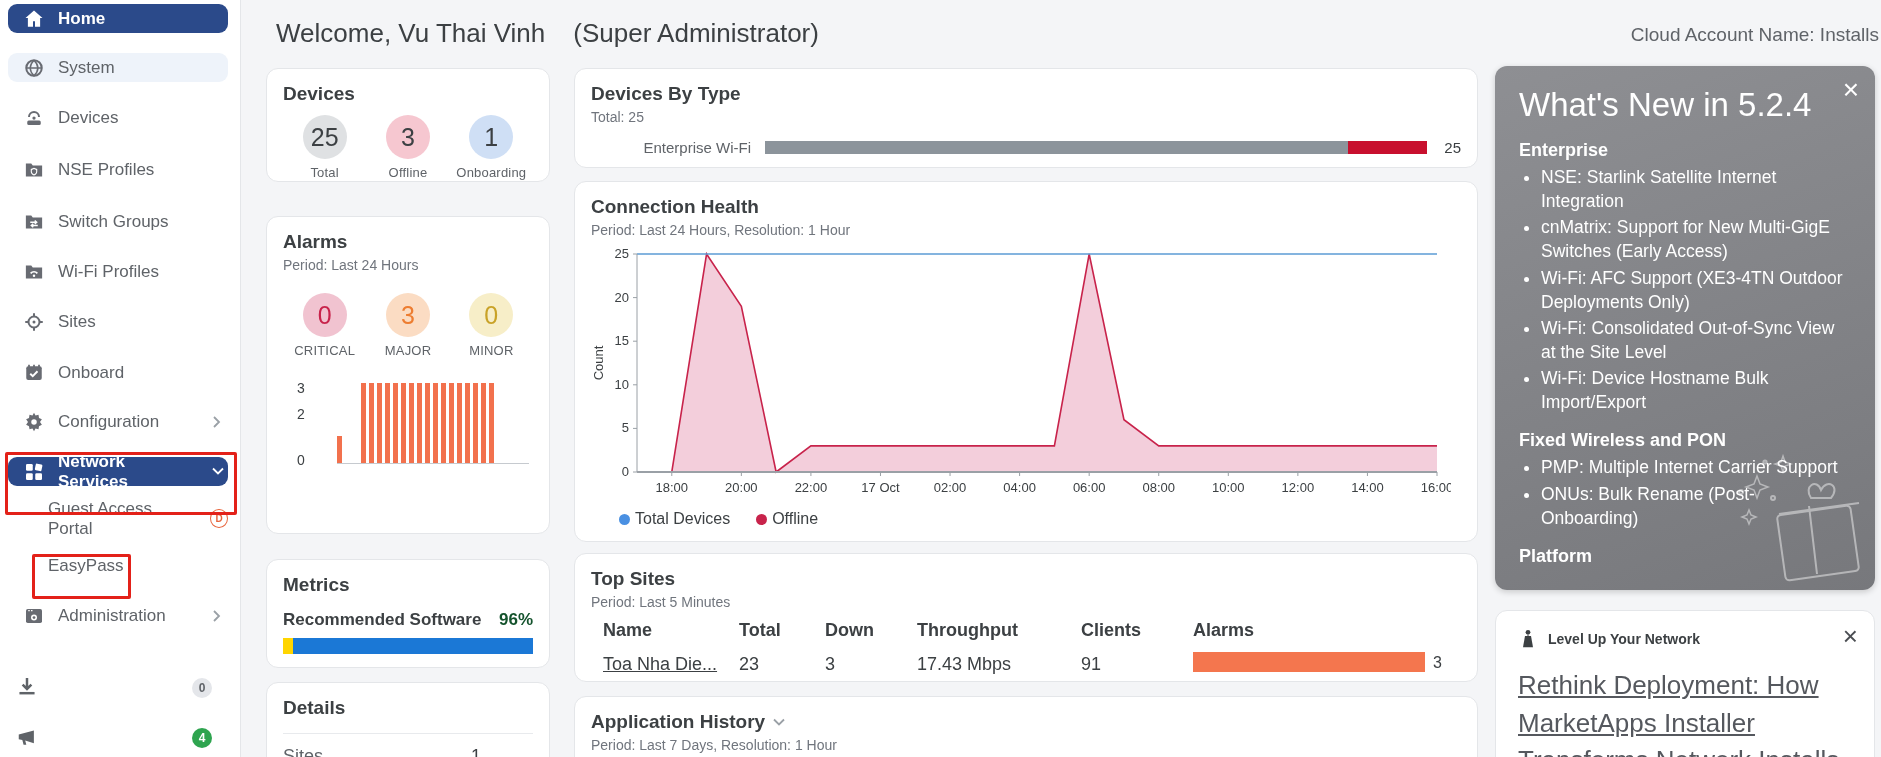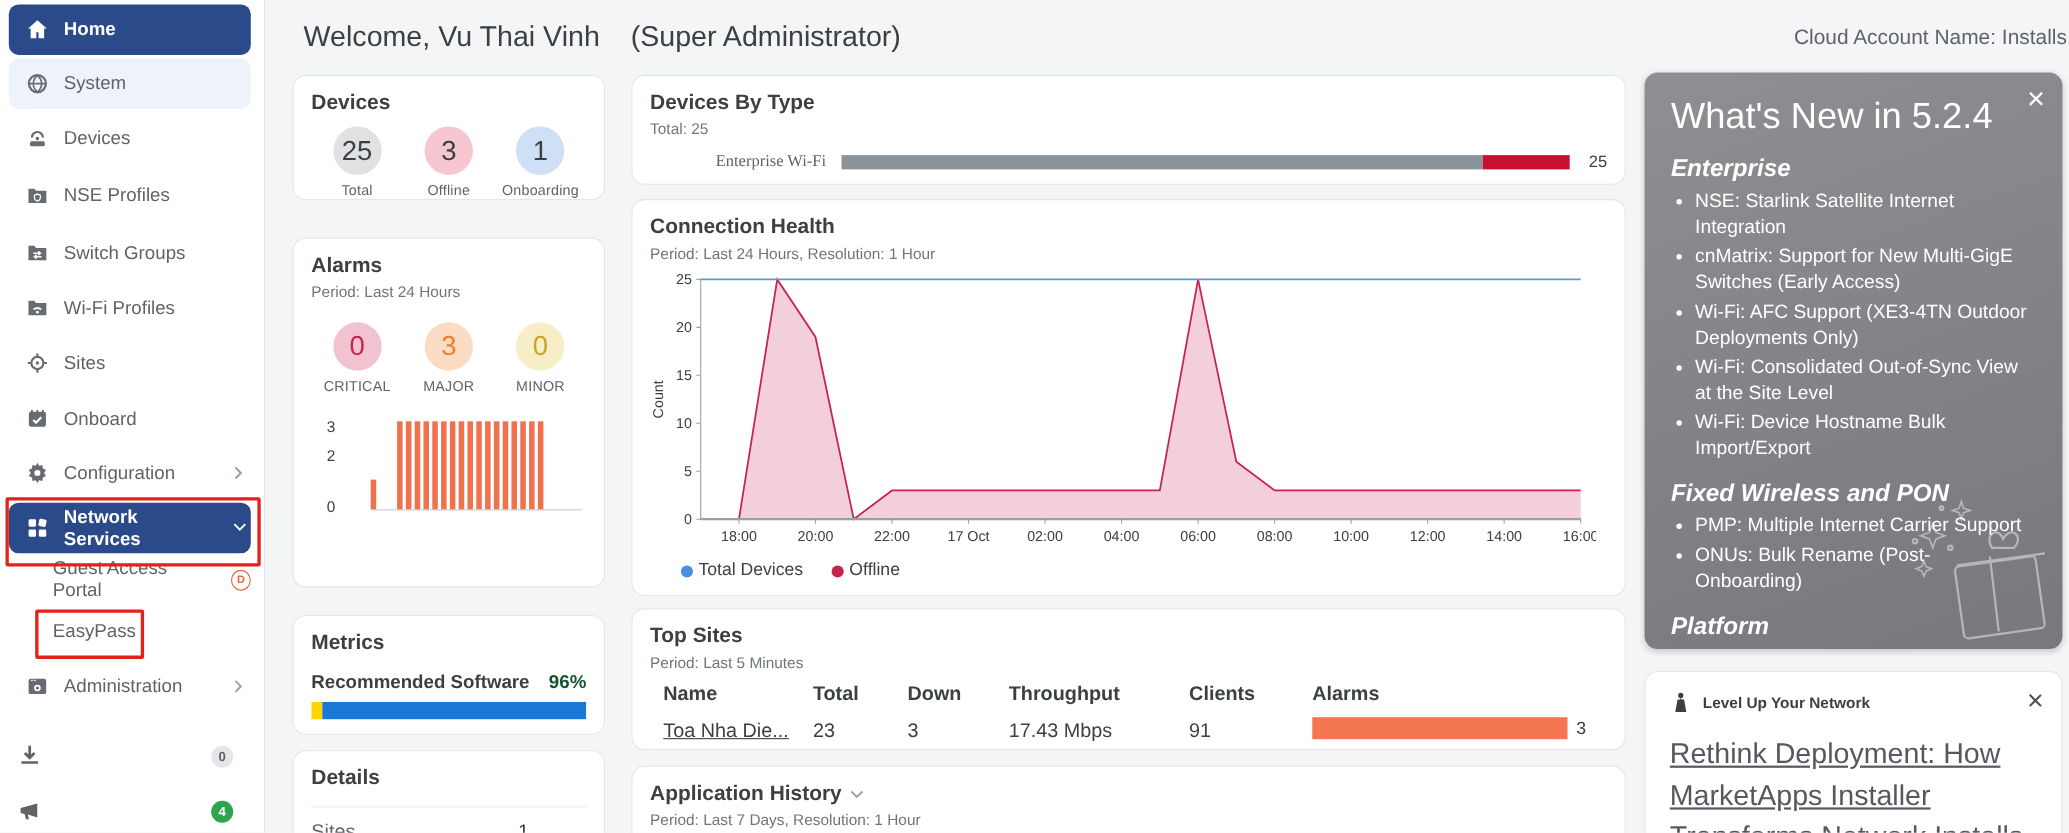--- a/index.html
+++ b/index.html
@@ -2,21 +2,21 @@
 <html><head>
 <meta charset="utf-8">
 <style>
   html,body{margin:0;padding:0;}
   body{width:1881px;height:757px;position:relative;overflow:hidden;background:#f4f5f7;
        font-family:"Liberation Sans","DejaVu Sans",sans-serif;color:#3c4043;}
   svg{display:block;}
   
   .sidebar{position:absolute;left:0;top:0;width:240px;height:757px;background:#fff;
            border-right:1px solid #e4e6e9;z-index:2;}
-  .nav{position:absolute;left:8px;right:12px;height:46px;display:flex;align-items:center;gap:14px;
+  .nav{position:absolute;left:8px;right:12px;height:29px;display:flex;align-items:center;gap:14px;
        padding-left:16px;border-radius:9px;color:#5f6368;font-size:17px;cursor:pointer;box-sizing:border-box;}
   .nav .ic{width:20px;height:20px;flex:0 0 20px;color:#686b72;}
   .nav.sel{background:#2b4a8a;color:#fff;font-weight:bold;}
   .nav.sel .ic{color:#fff;}
   .nav.hl{background:#eef3fa;}
   .nav.sub{padding-left:40px;font-size:17px;}
   .chev{margin-left:auto;margin-right:4px;width:12px;height:12px;color:#9aa0a6;}
   .nav.sel .chev{color:#fff;}
   .badge-d{width:17px;height:17px;border:1.5px solid #e8643c;border-radius:50%;color:#e8643c;
            font-size:10px;font-weight:bold;display:flex;align-items:center;justify-content:center;margin-left:6px;}
@@ -51,21 +51,21 @@
   .mlabel{font-size:17px;font-weight:bold;color:#3c4043;}
   .mval{font-size:17px;font-weight:bold;color:#14532d;}
   .mbar{display:flex;height:16px;margin-top:8px;overflow:hidden;}
   .mbar .seg-y{background:#ffd500;}
   .mbar .seg-b{background:#1b78d6;}
   
   .drow{display:flex;margin-top:14px;padding-top:12px;border-top:1px solid #e8eaed;font-size:18px;color:#5f6368;}
   .drow .dval{margin-left:auto;margin-right:52px;color:#3c4043;}
   
   .dbt-row{display:flex;align-items:center;margin-top:14px;}
-  .dbt-label{width:160px;text-align:right;font-size:15px;color:#5f6368;padding-right:14px;flex:0 0 160px;font-family:Liberation Serif, serif;}
+  .dbt-label{width:160px;text-align:right;font-size:15px;color:#5f6368;padding-right:14px;flex:0 0 160px;}
   .dbt-bar{flex:1;height:13px;display:flex;background:transparent;}
   .dbt-bar .g{background:#8c949b;}
   .dbt-bar .r{background:#c8102e;}
   .dbt-val{width:34px;text-align:right;font-size:15px;color:#3c4043;}
   
   .tick{font-size:13px;fill:#3c4043;}
   .legend{display:flex;gap:26px;margin-left:28px;margin-top:2px;align-items:center;}
   .legend .li{display:flex;align-items:center;gap:5px;font-size:16px;color:#3c4043;}
   .dot{width:11px;height:11px;border-radius:50%;display:inline-block;}
   
@@ -77,21 +77,21 @@
   .ts-link{text-decoration:underline;color:#4a4d52;cursor:pointer;}
   .ts-bar{position:absolute;left:602px;top:-2px;width:232px;height:20px;background:#f4764e;}
   .ts-barval{left:842px;font-size:16px;color:#5f6368;}
   
   .ah-title{display:flex;align-items:center;gap:8px;}
   
   .wn{position:absolute;left:1495px;top:66px;width:380px;height:524px;border-radius:12px;
       background:linear-gradient(160deg,#8e8f93 0%,#77787c 100%);color:#fff;box-sizing:border-box;
       padding:20px 24px;overflow:hidden;box-shadow:0 2px 6px rgba(0,0,0,.18);}
   .wn h1{margin:0;font-size:33px;font-weight:normal;color:#fff;}
-  .wn h2{margin:16px 0 4px 0;font-size:22px;font-style:italic;}
+  .wn h2{margin:16px 0 4px 0;font-size:18px;}
   .wn ul{margin:2px 0 0 0;padding-left:22px;font-size:17.5px;line-height:1.38;}
   .wn li{margin-bottom:2px;}
   .wn-close{position:absolute;top:10px;right:16px;font-size:28px;color:#fff;cursor:pointer;line-height:1;}
   .gift{position:absolute;right:6px;bottom:2px;opacity:.45;}
   
   .lu{position:absolute;left:1495px;top:610px;width:380px;height:210px;background:#fff;border:1px solid #e4e6e9;
       border-radius:12px;box-sizing:border-box;padding:18px 22px;}
   .lu-title{display:flex;align-items:center;gap:10px;font-size:14px;font-weight:bold;color:#3c4043;}
   .lu-close{position:absolute;top:12px;right:16px;font-size:26px;color:#4a4d52;cursor:pointer;line-height:1;}
   .lu a{display:block;font-size:26px;line-height:1.45;color:#55585e;text-decoration:underline;margin-top:18px;cursor:pointer;}

